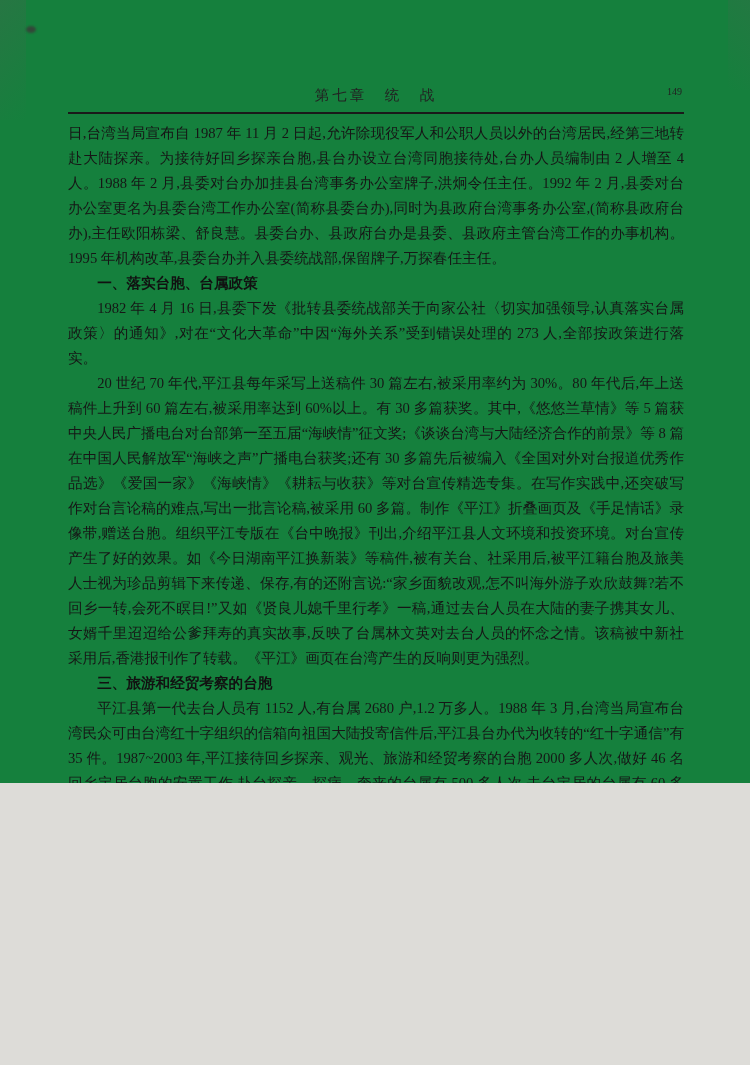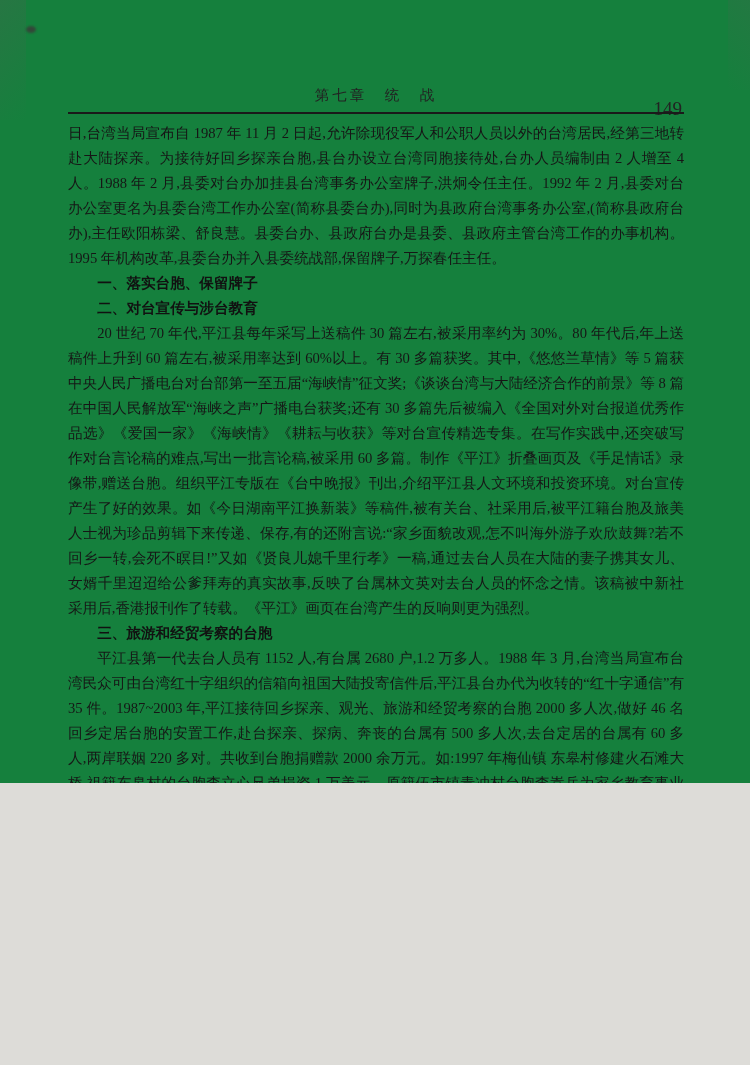--- a/index.html
+++ b/index.html
@@ -61,22 +61,22 @@
     right: 0;
     top: 0;
     text-align: center;
     font-size: 14.5px;
     letter-spacing: 3px;
     color: #222;
   }
   .page-number {
     position: absolute;
     right: 2px;
-    top: 12px;
-    font-size: 19px;
+    top: 0;
+    font-size: 10px;
     color: #222;
   }
   .header-rule {
     position: absolute;
     left: 68px;
     right: 66px;
     top: 112px;
     height: 0;
     border: none;
     border-top: 2px solid #1a1a1a;
@@ -122,24 +122,24 @@
     <span class="chapter-title">第七章　统　战</span>
     <span class="page-number">149</span>
   </header>
 
   <hr class="header-rule">
 
   <main class="page-body">
 
     <p class="para no-indent">日,台湾当局宣布自 1987 年 11 月 2 日起,允许除现役军人和公职人员以外的台湾居民,经第三地转赴大陆探亲。为接待好回乡探亲台胞,县台办设立台湾同胞接待处,台办人员编制由 2 人增至 4 人。1988 年 2 月,县委对台办加挂县台湾事务办公室牌子,洪炯令任主任。1992 年 2 月,县委对台办公室更名为县委台湾工作办公室(简称县委台办),同时为县政府台湾事务办公室,(简称县政府台办),主任欧阳栋梁、舒良慧。县委台办、县政府台办是县委、县政府主管台湾工作的办事机构。1995 年机构改革,县委台办并入县委统战部,保留牌子,万探春任主任。</p>
 
-    <h3 class="section-heading">一、落实台胞、保留牌子</h3>
+    <h3 class="section-heading">一、落实台胞、台属政策</h3>
 
+    <p class="para">1982 年 4 月 16 日,县委下发《批转县委统战部关于向家公社〈切实加强领导,认真落实台属政策〉的通知》,对在“文化大革命”中因“海外关系”受到错误处理的 273 人,全部按政策进行落实。</p>
 
-    <h3 class="section-heading">二、对台宣传与涉台教育</h3>
 
     <p class="para">20 世纪 70 年代,平江县每年采写上送稿件 30 篇左右,被采用率约为 30%。80 年代后,年上送稿件上升到 60 篇左右,被采用率达到 60%以上。有 30 多篇获奖。其中,《悠悠兰草情》等 5 篇获中央人民广播电台对台部第一至五届“海峡情”征文奖;《谈谈台湾与大陆经济合作的前景》等 8 篇在中国人民解放军“海峡之声”广播电台获奖;还有 30 多篇先后被编入《全国对外对台报道优秀作品选》《爱国一家》《海峡情》《耕耘与收获》等对台宣传精选专集。在写作实践中,还突破写作对台言论稿的难点,写出一批言论稿,被采用 60 多篇。制作《平江》折叠画页及《手足情话》录像带,赠送台胞。组织平江专版在《台中晚报》刊出,介绍平江县人文环境和投资环境。对台宣传产生了好的效果。如《今日湖南平江换新装》等稿件,被有关台、社采用后,被平江籍台胞及旅美人士视为珍品剪辑下来传递、保存,有的还附言说:“家乡面貌改观,怎不叫海外游子欢欣鼓舞?若不回乡一转,会死不瞑目!”又如《贤良儿媳千里行孝》一稿,通过去台人员在大陆的妻子携其女儿、女婿千里迢迢给公爹拜寿的真实故事,反映了台属林文英对去台人员的怀念之情。该稿被中新社采用后,香港报刊作了转载。《平江》画页在台湾产生的反响则更为强烈。</p>
 
 
     <h3 class="section-heading">三、旅游和经贸考察的台胞</h3>
 
 
     <p class="para">平江县第一代去台人员有 1152 人,有台属 2680 户,1.2 万多人。1988 年 3 月,台湾当局宣布台湾民众可由台湾红十字组织的信箱向祖国大陆投寄信件后,平江县台办代为收转的“红十字通信”有 35 件。1987~2003 年,平江接待回乡探亲、观光、旅游和经贸考察的台胞 2000 多人次,做好 46 名回乡定居台胞的安置工作,赴台探亲、探病、奔丧的台属有 500 多人次,去台定居的台属有 60 多人,两岸联姻 220 多对。共收到台胞捐赠款 2000 余万元。如:1997 年梅仙镇 东皋村修建火石滩大桥,祖籍东皋村的台胞李立心兄弟捐资 1 万美元。原籍伍市镇青冲村台胞李嵩岳为家乡教育事业捐款 70 多万元,先后帮助兴建县五中图书馆、伍市学校等教学设施。</p>
 
   </main>

